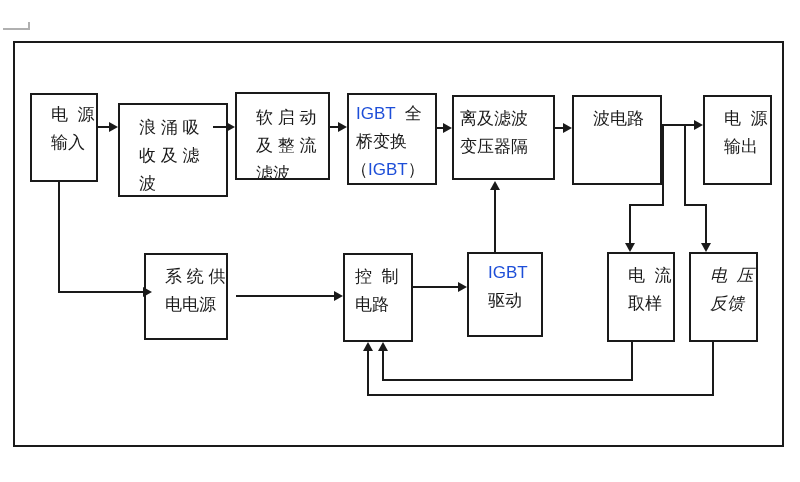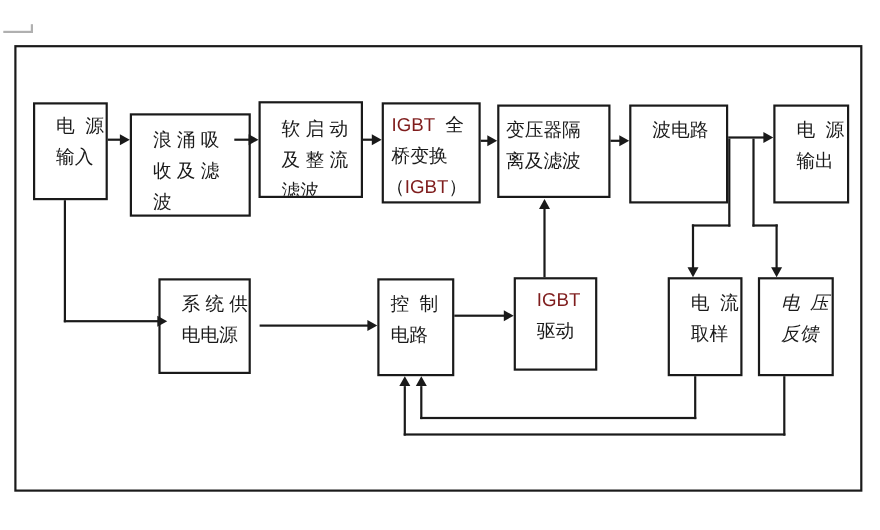--- a/index.html
+++ b/index.html
@@ -15,21 +15,21 @@
   .artifact{
     position:absolute;left:3px;top:22px;width:25px;height:6px;
     border-bottom:2px solid #b0b0b0;border-right:2px solid #b0b0b0;
   }
   .block{
     position:absolute;border:2px solid #1a1a1a;box-sizing:border-box;
     background:#ffffff;font-size:17px;line-height:28px;
     padding:6px 4px 0 19px;overflow:hidden;
   }
   .bl{display:block;white-space:pre;}
-  .igbt{color:#7f1d1d;}
+  .igbt{color:#1d4ed8;}
   .seg{position:absolute;background:#1a1a1a;}
   .tri-r{position:absolute;width:0;height:0;
     border-top:5px solid transparent;border-bottom:5px solid transparent;
     border-left:9px solid #1a1a1a;}
   .tri-u{position:absolute;width:0;height:0;
     border-left:5px solid transparent;border-right:5px solid transparent;
     border-bottom:9px solid #1a1a1a;}
   .tri-d{position:absolute;width:0;height:0;
     border-left:5px solid transparent;border-right:5px solid transparent;
     border-top:9px solid #1a1a1a;}
@@ -60,22 +60,22 @@
     <span class="bl">滤波</span>
   </div>
 
   <div class="block" style="left:347px;top:93px;width:90px;height:92px;padding-top:5px;padding-left:7px;">
     <span class="bl"><span class="igbt">IGBT</span><span>  全</span></span>
     <span class="bl">桥变换</span>
     <span class="bl" style="margin-left:-5px;"><span>（</span><span class="igbt">IGBT</span><span>）</span></span>
   </div>
 
   <div class="block" style="left:452px;top:95px;width:103px;height:85px;padding-top:8px;padding-left:6px;">
+    <span class="bl">离及滤波</span>
     <span class="bl">变压器隔</span>
-    <span class="bl">离及滤波</span>
   </div>
 
   <div class="block" style="left:572px;top:95px;width:90px;height:90px;padding-top:8px;">
     <span class="bl">波电路</span>
   </div>
 
   <div class="block" style="left:703px;top:95px;width:69px;height:90px;padding-top:8px;">
     <span class="bl">电  源</span>
     <span class="bl">输出</span>
   </div>

